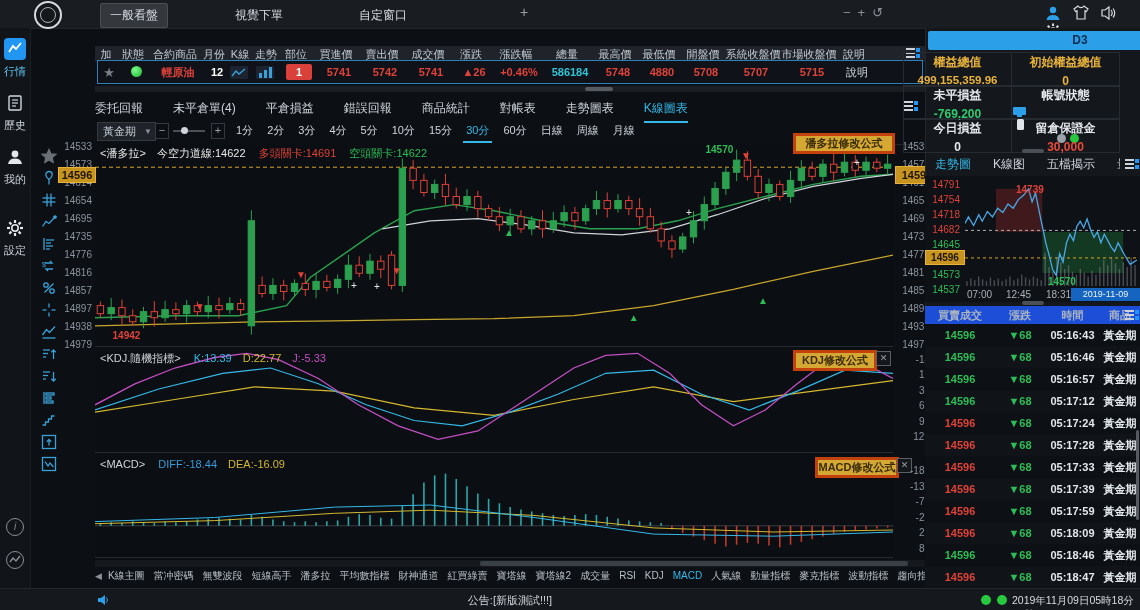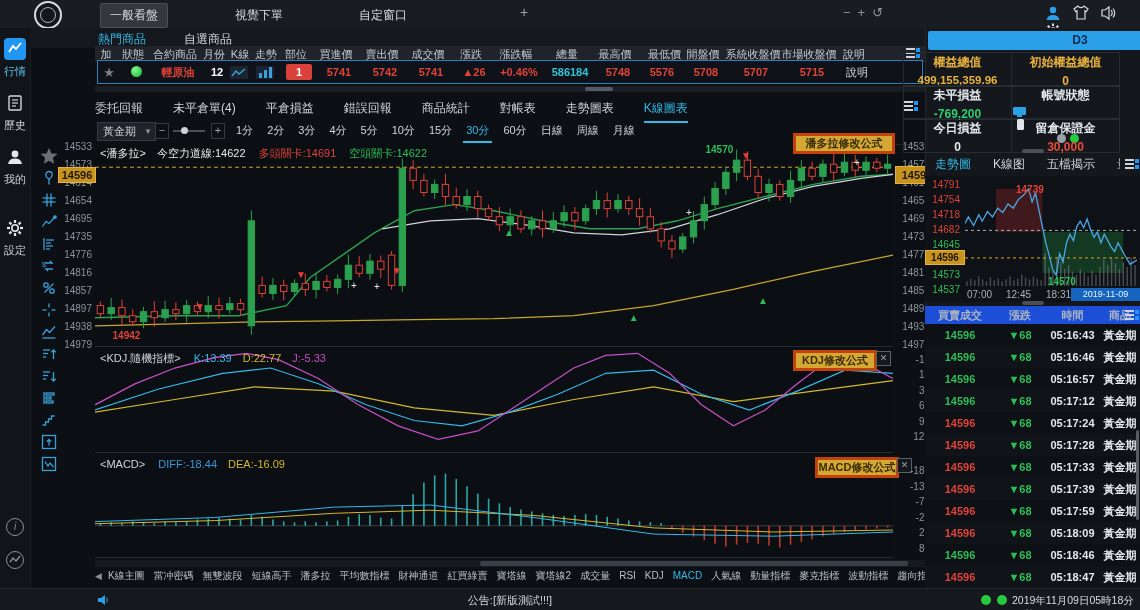--- a/index.html
+++ b/index.html
@@ -130,39 +130,36 @@
         <div class="side-label" style="position: absolute; left: 0px; top: 26px;">設定</div>
       </div>
       <div style="position: absolute; left: 6px; top: 490px; width: 16px; height: 16px; border: 1.4px solid rgb(138, 144, 151); border-radius: 50%; color: rgb(138, 144, 151); text-align: center; line-height: 15px; font-size: 10px; font-style: italic; cursor: pointer;">i</div>
       <div style="position: absolute; left: 6px; top: 523px; width: 16px; height: 16px; border: 1.4px solid rgb(138, 144, 151); border-radius: 50%; cursor: pointer;">
         <svg width="16" height="16">
           <polyline points="3,10 6,6 9,9 13,4" stroke="#8a9097" stroke-width="1.4" fill="none"></polyline>
         </svg>
       </div>
     </div>
 
-  <div class="abs" style="left:30px;top:28px;width:895px;height:20px;background:#15181c;">
-    <div class="abs" id="product-tabs" style="left:68px;top:3px;"><span class="ptab active">熱門商品</span><span class="ptab">自選商品</span></div>
-  </div>
   <div class="abs qhead" style="left:95px;top:46px;width:830px;height:16px;" id="quote-header">
       <div class="qcell" style="width: 22px;">加</div>
       <div class="qcell" style="width: 32px;">狀態</div>
       <div class="qcell" style="width: 52px;">合約商品</div>
       <div class="qcell" style="width: 26px;">月份</div>
       <div class="qcell" style="width: 26px;">K線</div>
       <div class="qcell" style="width: 26px;">走勢</div>
       <div class="qcell" style="width: 34px;">部位</div>
       <div class="qcell" style="width: 46px;">買進價</div>
       <div class="qcell" style="width: 46px;">賣出價</div>
       <div class="qcell" style="width: 46px;">成交價</div>
       <div class="qcell" style="width: 40px;">漲跌</div>
       <div class="qcell" style="width: 50px;">漲跌幅</div>
       <div class="qcell" style="width: 52px;">總量</div>
       <div class="qcell" style="width: 44px;">最高價</div>
-      <div class="qcell" style="width: 44px; text-align: right;">最低價</div>
+      <div class="qcell" style="width: 44px;">最低價</div>
       <div class="qcell" style="width: 44px;">開盤價</div>
       <div class="qcell" style="width: 56px;">系統收盤價</div>
       <div class="qcell" style="width: 56px;">市場收盤價</div>
       <div class="qcell" style="width: 34px;">說明</div>
     </div>
   <svg class="abs" style="left:905px;top:46px;" width="16" height="14">
     <rect x="1" y="2" width="9" height="2" fill="#cfd4da"></rect>
       <rect x="1" y="6" width="9" height="2" fill="#cfd4da"></rect>
       <rect x="1" y="10" width="9" height="2" fill="#cfd4da"></rect>
     <rect x="11" y="2" width="4" height="4" fill="#2196f3"></rect>
@@ -186,21 +183,21 @@
         </svg>
       </div>
       <div class="qcell" style="width: 34px;"><div style="display: inline-block; width: 26px; height: 16px; background: rgb(217, 65, 58); color: rgb(255, 255, 255); font-weight: bold; line-height: 16px; border-radius: 2px;">1</div></div>
       <div class="qcell" style="width: 46px; color: rgb(223, 66, 56); font-weight: bold;">5741</div>
       <div class="qcell" style="width: 46px; color: rgb(223, 66, 56); font-weight: bold;">5742</div>
       <div class="qcell" style="width: 46px; color: rgb(223, 66, 56); font-weight: bold;">5741</div>
       <div class="qcell" style="width: 40px; color: rgb(223, 66, 56); font-weight: bold;">▲26</div>
       <div class="qcell" style="width: 50px; color: rgb(223, 66, 56); font-weight: bold;">+0.46%</div>
       <div class="qcell" style="width: 52px; color: rgb(48, 195, 214); font-weight: bold;">586184</div>
       <div class="qcell" style="width: 44px; color: rgb(223, 66, 56); font-weight: bold;">5748</div>
-      <div class="qcell" style="width: 44px; color: rgb(223, 66, 56); font-weight: bold;">5576</div>
+      <div class="qcell" style="width: 44px; color: rgb(223, 66, 56); font-weight: bold;">4880</div>
       <div class="qcell" style="width: 44px; color: rgb(223, 66, 56); font-weight: bold;">5708</div>
       <div class="qcell" style="width: 56px; color: rgb(223, 66, 56); font-weight: bold;">5707</div>
       <div class="qcell" style="width: 56px; color: rgb(223, 66, 56); font-weight: bold;">5715</div>
       <div class="qcell" style="width: 34px; color: rgb(207, 214, 221);">說明</div>
     </div>
   <div class="abs" style="left:95px;top:86px;width:830px;height:6px;background:#1a1d21;">
     <div class="abs" style="left:490px;top:1px;width:28px;height:4px;background:#555b61;border-radius:2px;"></div>
   </div>
 
   <div class="abs" style="left:95px;top:96px;width:830px;height:24px;">

